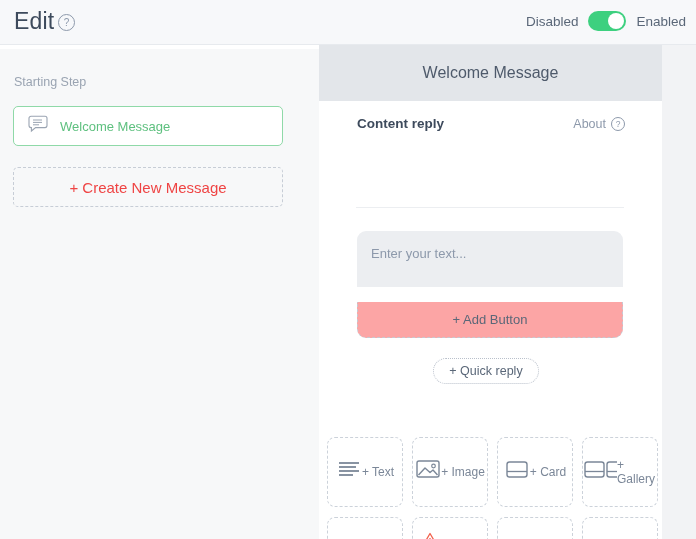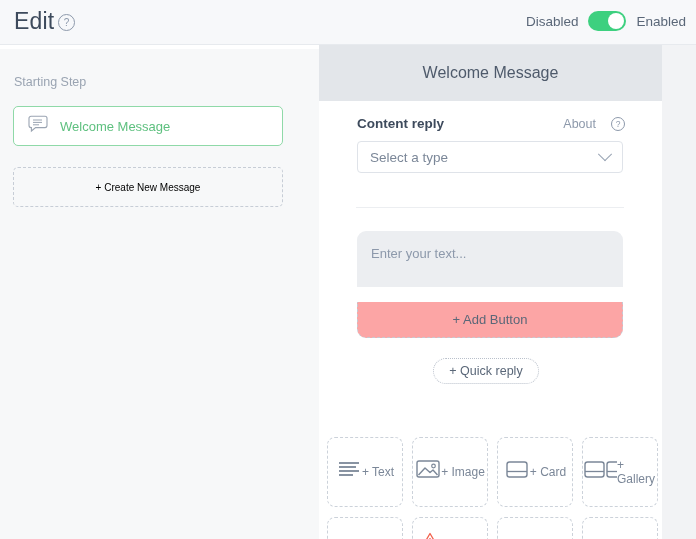--- a/index.html
+++ b/index.html
@@ -142,22 +142,22 @@
     left: 13px;
     top: 118px;
     width: 270px;
     height: 40px;
     border: 1px dashed #c7cdd6;
     border-radius: 5px;
     box-sizing: border-box;
     display: flex;
     align-items: center;
     justify-content: center;
-    font-size: 10px;
-    color: #000000;
+    font-size: 15px;
+    color: #ef4444;
     cursor: pointer;
     background: transparent;
   }
 
   
   .panel {
     position: absolute;
     left: 319px;
     top: 45px;
     width: 343px;
@@ -189,21 +189,21 @@
     color: #3d4a5c;
   }
   .about-link {
     position: absolute;
     right: 37px;
     top: 72px;
     font-size: 12.5px;
     color: #8d99ab;
     display: flex;
     align-items: center;
-    gap: 15px;
+    gap: 5px;
     cursor: pointer;
   }
   .about-link .help-circle { width: 12px; height: 12px; }
   .about-link .help-circle::after { font-size: 8.5px; }
 
   .select-box {
     position: absolute;
     left: 38px;
     top: 96px;
     width: 266px;
@@ -388,24 +388,20 @@
       <span class="panel-header-title">Welcome Message</span>
     </div>
 
     <div class="row-label">Content reply</div>
 
     <div class="about-link">
       <span>About</span>
       <span class="help-circle"></span>
     </div>
 
-    <div class="select-box">
-      <span class="select-placeholder">Select a type</span>
-      <span class="chev"></span>
-    </div>
 
     <div class="divider"></div>
 
     <div class="bubble">
       <span class="bubble-placeholder">Enter your text...</span>
     </div>
     <div class="add-button">+ Add Button</div>
 
     <div class="quick-reply">+ Quick reply</div>
 

